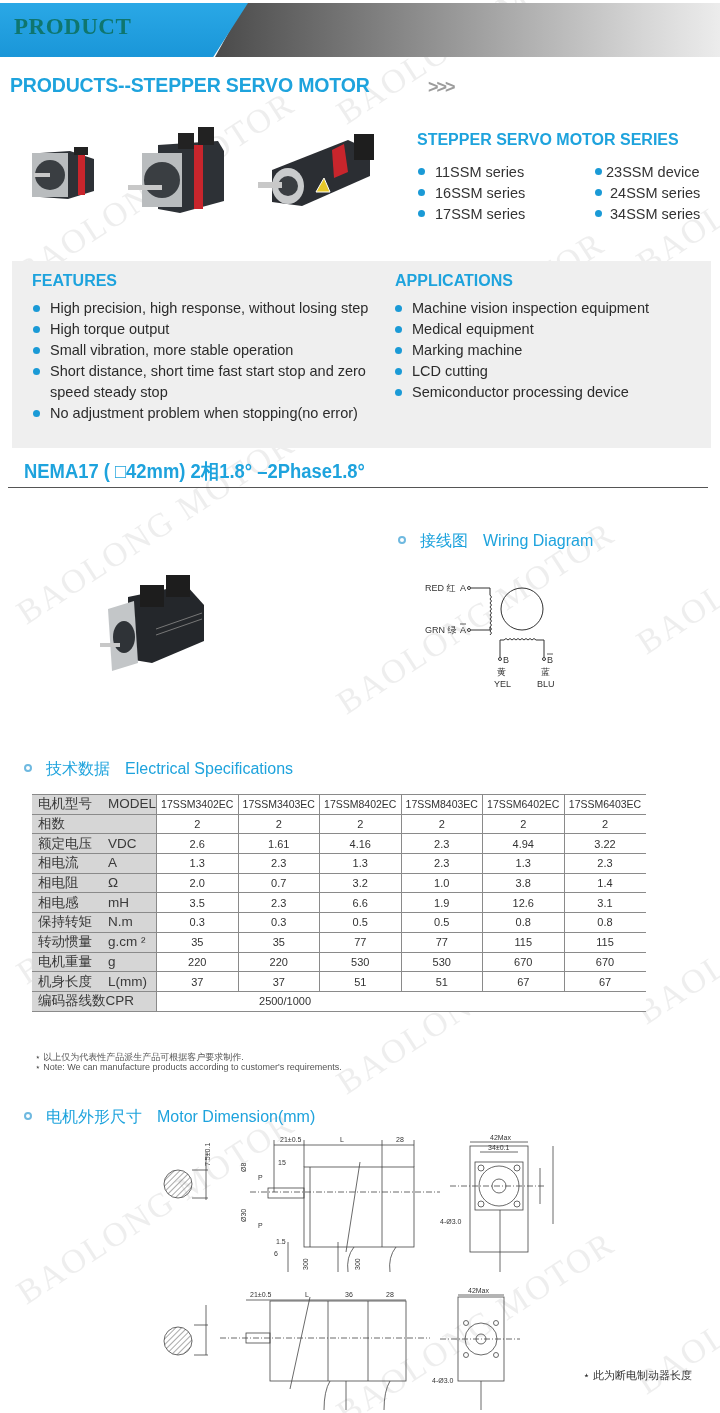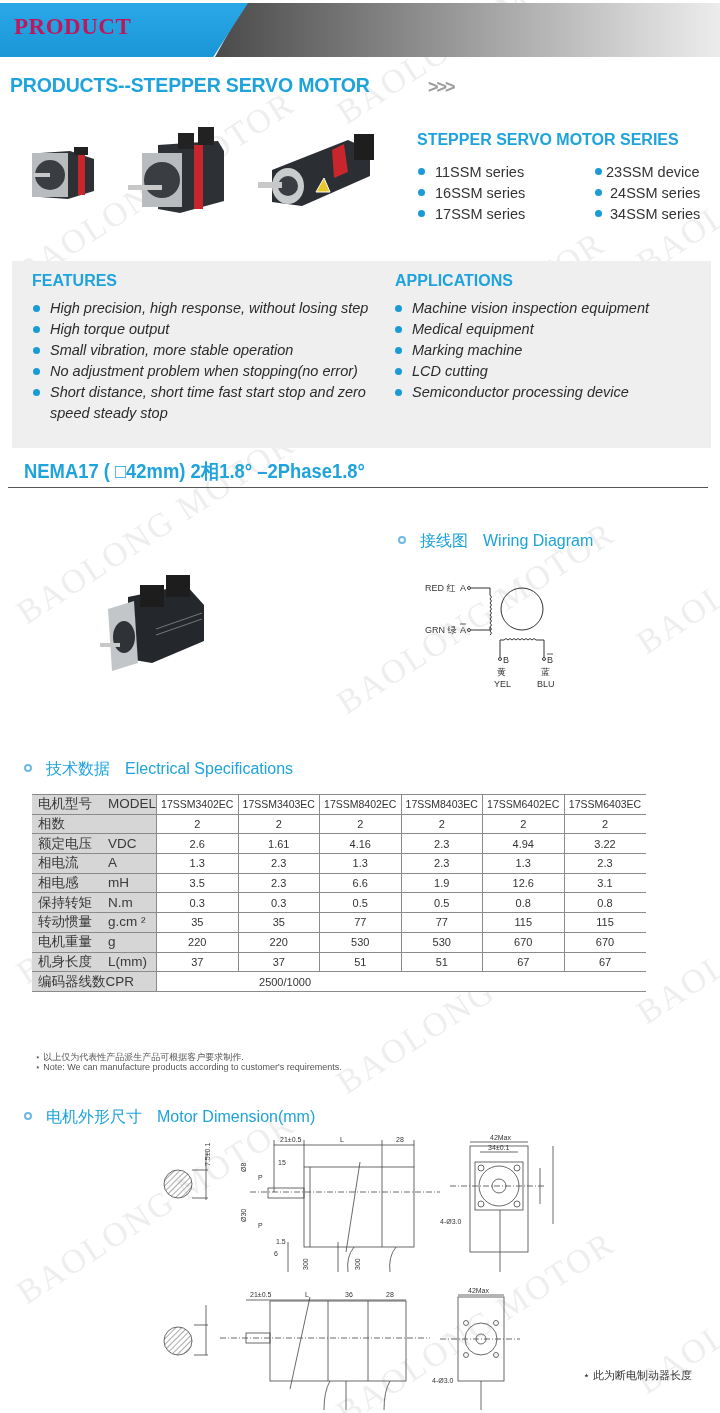--- a/index.html
+++ b/index.html
@@ -14,39 +14,39 @@
     background: linear-gradient(90deg, #4a4a4a 0%, #8c8c8c 40%, #d6d6d6 85%, #ececec 100%);
     clip-path: polygon(30px 0, 100% 0, 100% 100%, 0 100%);
   }
   .banner-blue {
     left: 0; top: 3px; width: 248px; height: 54px;
     background: linear-gradient(180deg, #2aa8e6 0%, #1a96d8 100%);
     clip-path: polygon(0 0, 100% 0, 86% 100%, 0 100%);
   }
   .banner-blue-title {
     left: 14px; top: 14px; font-family: "Liberation Serif", serif; font-weight: bold;
-    font-size: 23px; color: #be185d; letter-spacing: 0.5px;
+    font-size: 23px; color: #0f766e; letter-spacing: 0.5px;
   }
 
   .products-title {
     left: 10px; top: 73px; font-size: 21px; font-weight: bold; color: #1ea3dd;
     transform: scaleX(0.93); transform-origin: left center; letter-spacing: -0.2px;
   }
   .products-arrows { left: 428px; top: 77px; font-size: 18px; color: #9c9c9c; font-weight: bold; letter-spacing: -2px; }
 
   
   .motor { position: absolute; }
   .series-title { left: 417px; top: 131px; font-size: 16px; font-weight: bold; color: #1ea3dd; }
   .series-item { position: absolute; font-size: 14.5px; color: #333; }
   .dot { display: inline-block; width: 7px; height: 7px; border-radius: 50%; background: #1a9ad6; margin-right: 10px; vertical-align: middle; position: relative; top: -2px; }
 
   
   .panel { left: 12px; top: 261px; width: 699px; height: 187px; background: #efefef; }
   .panel-title { position: absolute; font-size: 16px; font-weight: bold; color: #1ea3dd; }
-  .panel-list { position: absolute; list-style: none; font-size: 14.5px; color: #2b2b2b; line-height: 21px; font-style: italic; }
+  .panel-list { position: absolute; list-style: none; font-size: 14.5px; color: #2b2b2b; line-height: 21px; }
   .panel-list li { position: relative; padding-left: 17px; }
   .panel-list li::before { content: ""; position: absolute; left: 0; top: 7px; width: 7px; height: 7px; border-radius: 50%; background: #1a9ad6; }
 
   .nema-title { left: 24px; top: 458px; font-size: 20px; font-weight: bold; color: #1ea3dd; transform: scaleX(0.92); transform-origin: left center; }
   .nema-rule { left: 8px; top: 487px; width: 700px; height: 1px; background: #555; }
 
   .section-head { position: absolute; font-size: 16px; color: #1ea3dd; }
   .section-head .ring { display: inline-block; width: 8px; height: 8px; border: 2px solid #6fb9e0; border-radius: 50%; margin-right: 14px; vertical-align: middle; position: relative; top: -2px; }
   .section-head .cn { margin-right: 15px; }
 
@@ -131,22 +131,22 @@
 <div class="series-item" style="left:595px;top:164px"><span class="dot" style="margin-right:4px"></span><span>23SSM device</span></div>
 <div class="series-item" style="left:595px;top:185px"><span class="dot" style="margin-right:8px"></span><span>24SSM series</span></div>
 <div class="series-item" style="left:595px;top:206px"><span class="dot" style="margin-right:8px"></span><span>34SSM series</span></div>
 
 <div class="abs panel">
   <div class="panel-title" style="left:20px;top:11px">FEATURES</div>
   <ul class="panel-list" style="left:21px;top:37px;width:350px">
     <li>High precision, high response, without losing step</li>
     <li>High torque output</li>
     <li>Small vibration, more stable operation</li>
+    <li>Short distance, short time fast start stop and zero speed steady stop</li>
     <li>No adjustment problem when stopping(no error)</li>
-    <li>Short distance, short time fast start stop and zero speed steady stop</li>
   </ul>
   <div class="panel-title" style="left:383px;top:11px">APPLICATIONS</div>
   <ul class="panel-list" style="left:383px;top:37px;width:300px">
     <li>Machine vision inspection equipment</li>
     <li>Medical equipment</li>
     <li>Marking machine</li>
     <li>LCD cutting</li>
     <li>Semiconductor processing device</li>
   </ul>
 </div>
@@ -231,20 +231,29 @@
         <td class="val">3.22</td>
       </tr>
       <tr>
         <td class="lbl"><span class="lbl-cn">相电流</span><span>A</span></td>
         <td class="val">1.3</td>
         <td class="val">2.3</td>
         <td class="val">1.3</td>
         <td class="val">2.3</td>
         <td class="val">1.3</td>
         <td class="val">2.3</td>
+      </tr>
+      <tr>
+        <td class="lbl"><span class="lbl-cn">相电阻</span><span>Ω</span></td>
+        <td class="val">2.0</td>
+        <td class="val">0.7</td>
+        <td class="val">3.2</td>
+        <td class="val">1.0</td>
+        <td class="val">3.8</td>
+        <td class="val">1.4</td>
       </tr>
       <tr>
         <td class="lbl"><span class="lbl-cn">相电感</span><span>mH</span></td>
         <td class="val">3.5</td>
         <td class="val">2.3</td>
         <td class="val">6.6</td>
         <td class="val">1.9</td>
         <td class="val">12.6</td>
         <td class="val">3.1</td>
       </tr>

